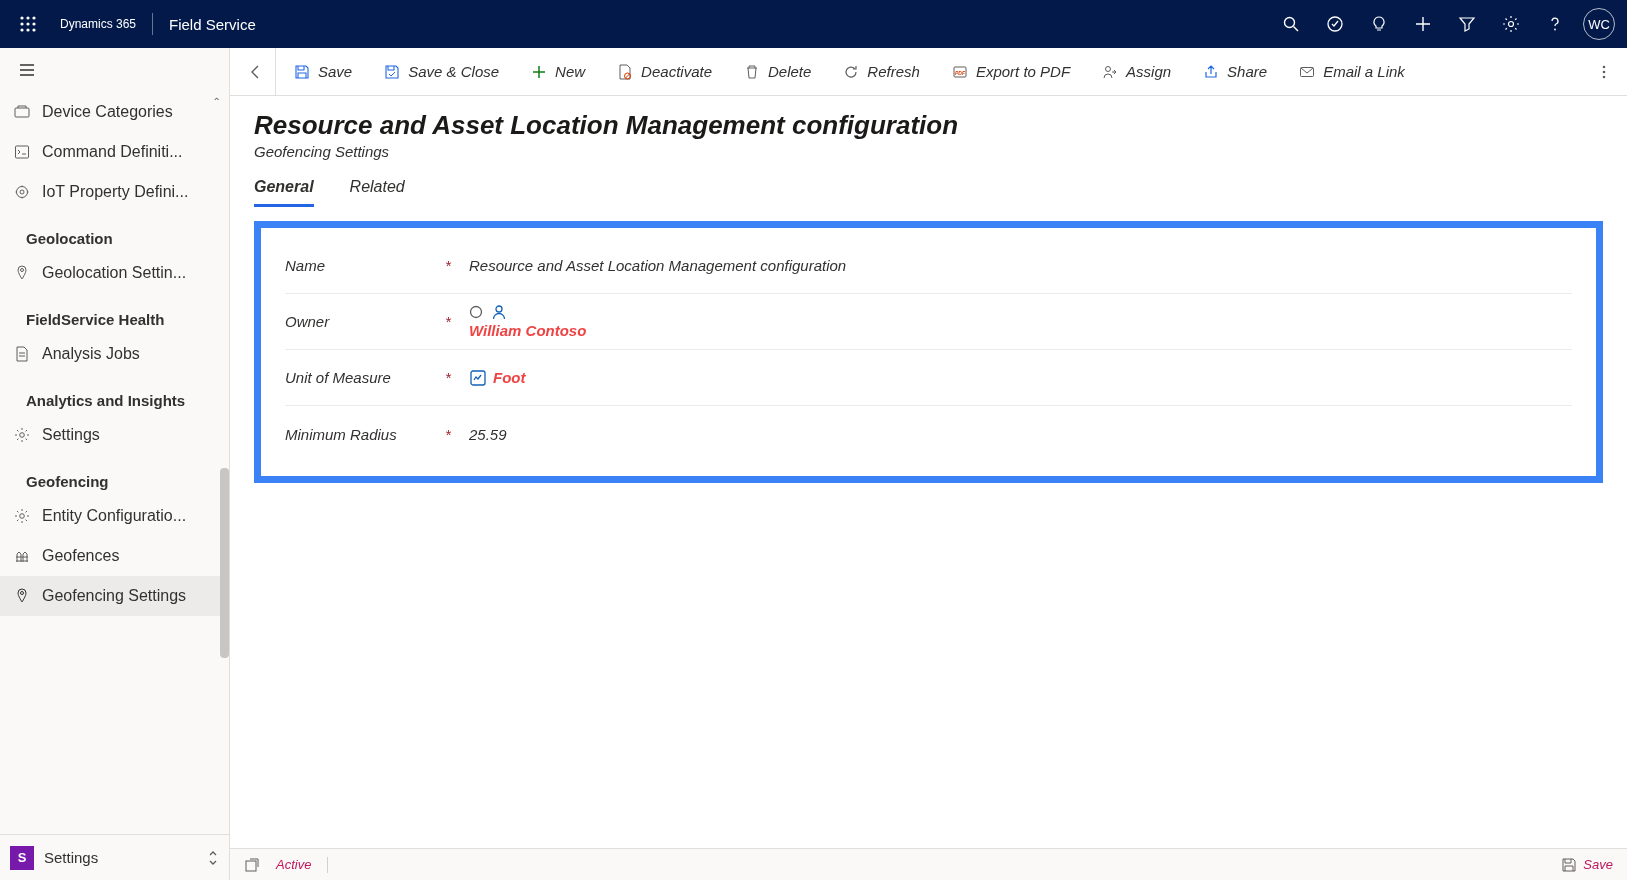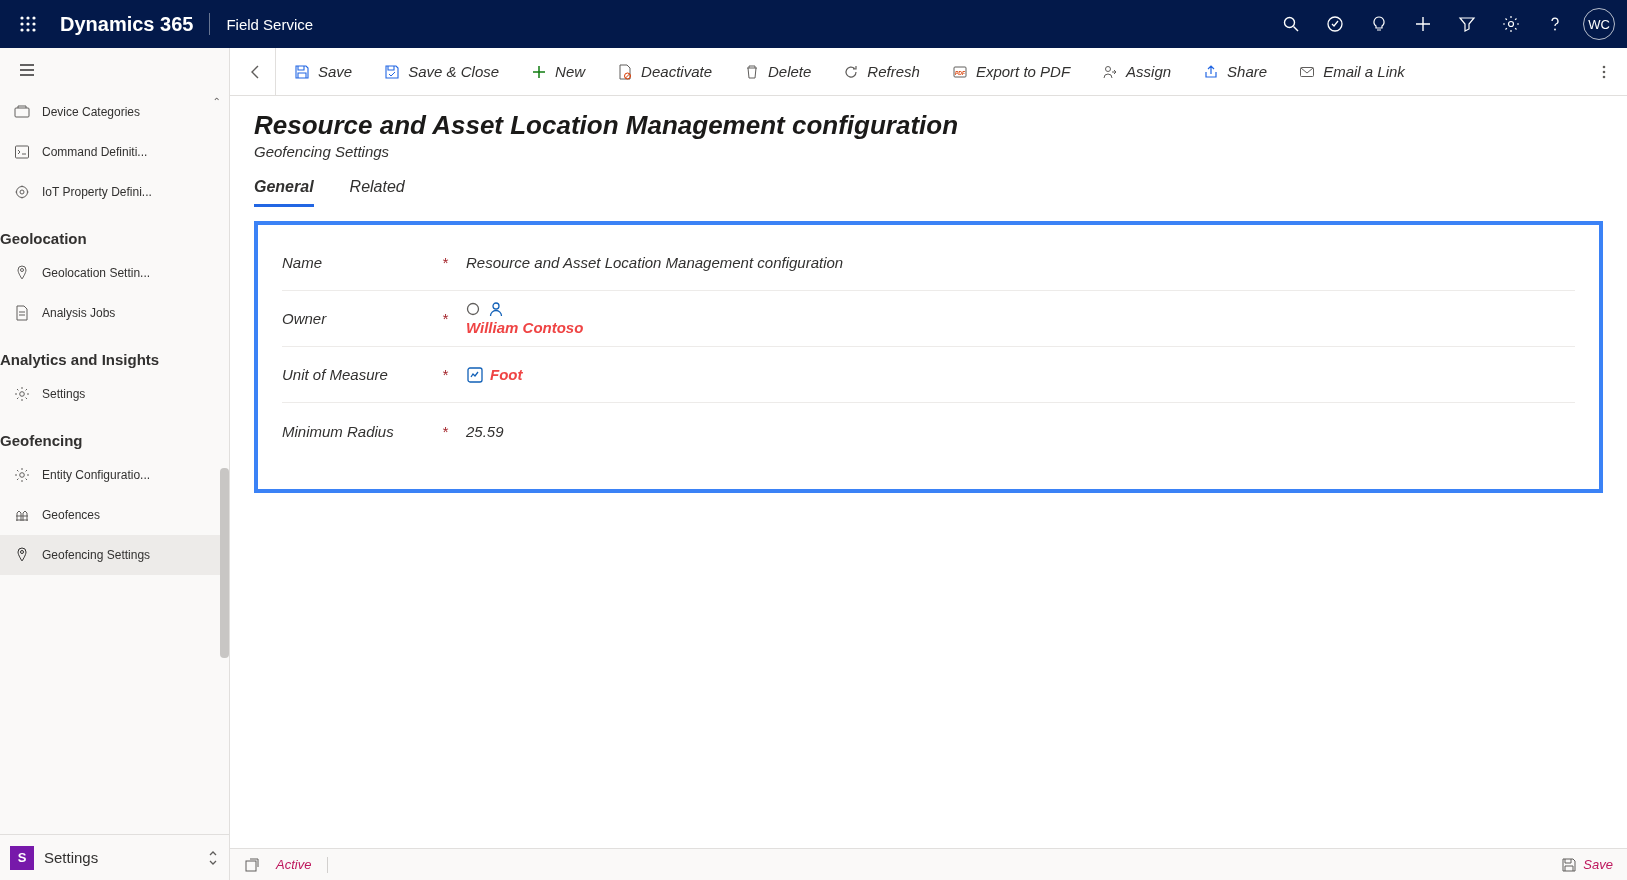--- a/index.html
+++ b/index.html
@@ -1,37 +1,37 @@
 <!DOCTYPE html>
 <html><head>
 <meta charset="utf-8">
 <style>
 * { box-sizing: border-box; margin: 0; padding: 0; }
 body { font-family: "Segoe UI", Tahoma, sans-serif; font-size: 14px; color: #323130; background: #fff; width: 1627px; height: 880px; overflow: hidden; }
 
 
 .topbar { height: 48px; background: #03194a; color: #fff; display: flex; align-items: center; padding: 0 12px; }
 .topbar .waffle { width: 32px; height: 32px; display:flex; align-items:center; justify-content:center; cursor:pointer; }
-.topbar .brand { font-size: 20px; font-weight: 700; margin-left: 16px; }
+.topbar .brand { font-size: 12px; font-weight: 400; margin-left: 16px; }
 .topbar .divider { width:1px; height: 22px; background: rgba(255,255,255,0.4); margin: 0 16px; }
 .topbar .appname { font-size: 15px; }
 .topbar .spacer { flex: 1; }
 .topbar .ticon { width: 44px; height: 48px; display:flex; align-items:center; justify-content:center; cursor:pointer; }
 .topbar .avatar { width: 32px; height: 32px; border-radius: 50%; border:1px solid rgba(255,255,255,0.7); display:flex; align-items:center; justify-content:center; font-size:13px; margin-left:6px; cursor:pointer;}
 
 
 .shell { display:flex; height: calc(100% - 48px); }
 .sidebar { width: 230px; border-right: 1px solid #e1dfdd; display:flex; flex-direction:column; background:#faf9f8; position:relative;}
 .sidebar .hamburger { height: 44px; display:flex; align-items:center; padding-left: 18px; cursor:pointer; }
 .nav-scroll { flex:1; overflow-y:auto; }
 .nav-item { display:flex; align-items:center; height: 40px; padding: 0 14px; cursor:pointer; color:#323130; gap:12px; white-space:nowrap; overflow:hidden; text-overflow:ellipsis;}
 .nav-item.active { background:#edebe9; font-weight:400; }
 .nav-item.active::before { content:""; position:absolute; left:0; width:3px; height:40px; background:transparent;}
-.nav-group { padding: 18px 14px 6px 0; font-weight:600; color:#323130; font-size:15px;}
-.nav-item .txt { overflow:hidden; text-overflow:ellipsis; font-size:12px;}
+.nav-group { padding: 18px 14px 6px 26px; font-weight:600; color:#323130; font-size:15px;}
+.nav-item .txt { overflow:hidden; text-overflow:ellipsis; font-size:16px;}
 .sidebar-footer { height: 46px; border-top:1px solid #e1dfdd; display:flex; align-items:center; padding:0 10px 0 10px; gap:10px; cursor:pointer;}
 .sidebar-footer .sbox { width:24px; height:24px; background:#7719aa; color:#fff; display:flex;align-items:center;justify-content:center; font-weight:600; font-size:13px;}
 .sidebar-footer .txt { flex:1; font-size:15px;}
 .sidebar .scroll-thumb { position:absolute; right:0; top:420px; width:9px; height:190px; background:#c8c6c4; border-radius:4px;}
 .sidebar .caret-up { position:absolute; top:48px; right:8px; font-size:10px; color:#605e5c; }
 
 
 .main { flex:1; display:flex; flex-direction:column;font-style:italic; }
 .cmdbar { height: 48px; border-bottom:1px solid #e1dfdd; display:flex; align-items:center; padding:0 6px; gap:4px;}
 .cmdbar .back { width:40px; height:48px; display:flex; align-items:center; justify-content:center; border-right:1px solid #e1dfdd; cursor:pointer;}
@@ -40,21 +40,21 @@
 
 
 .page { flex:1; overflow:auto; padding: 14px 24px; }
 .page h1 { font-size:26px; font-weight:600; color:#1b1a19; margin-bottom:2px;}
 .page .subt { font-size:15px; color:#323130; margin-bottom:18px;}
 .tabs { display:flex; gap:36px; border-bottom: none; margin-bottom: 14px;}
 .tab { font-size:16px; padding-bottom:8px; cursor:pointer; color:#323130;}
 .tab.active { font-weight:600; border-bottom:3px solid #2266e3; }
 
 
-.card { border:4px solid #3b82f6; padding: 10px 24px 30px 24px;}
+.card { border:7px solid #3b82f6; padding: 10px 24px 14px 24px;}
 .frow { display:flex; align-items:center; min-height:56px; border-bottom:1px solid #edebe9;}
 .frow:last-child { border-bottom:none; }
 .frow .lbl { width:160px; font-size:15px; color:#323130;}
 .frow .req { width:24px; color:#a4262c; font-size:15px;}
 .frow .val { flex:1; font-size:15px; }
 .frow .lookup { color:#ef4444; font-weight:600; display:flex; align-items:center; gap:6px;}
 .frow .owner-prefix { display:inline-flex; align-items:center; gap:8px; margin-right:6px;}
 .statusbar { height:32px; border-top:1px solid #e1dfdd; background:#faf9f8; display:flex; align-items:center; padding:0 14px; gap:16px; font-size:13px; color:#be185d;}
 .statusbar .spacer{flex:1;}
 .statusbar .sbtn { display:flex; align-items:center; gap:6px; cursor:pointer;}
@@ -164,20 +164,21 @@
 
       <div class="nav-group">Geolocation</div>
       <div class="nav-item">
         <svg class="ic" viewBox="0 0 16 16">
             <path d="M8 1 a4 4 0 0 1 4 4 c0 3 -4 9 -4 9 s-4 -6 -4 -9 a4 4 0 0 1 4 -4z" fill="none" stroke="#605e5c"></path>
             <circle cx="8" cy="5" r="1.5" fill="none" stroke="#605e5c"></circle>
           </svg>
         <span class="txt">Geolocation Settin...</span>
       </div>
 
+      <div class="nav-group">FieldService Health</div>
       <div class="nav-item">
         <svg class="ic" viewBox="0 0 16 16">
             <path d="M3 1 h7 l3 3 v11 h-10 z" fill="none" stroke="#605e5c"></path>
             <path d="M5 7 h6 M5 10 h6" stroke="#605e5c"></path>
           </svg>
         <span class="txt">Analysis Jobs</span>
       </div>
 
       <div class="nav-group">Analytics and Insights</div>
       <div class="nav-item">

